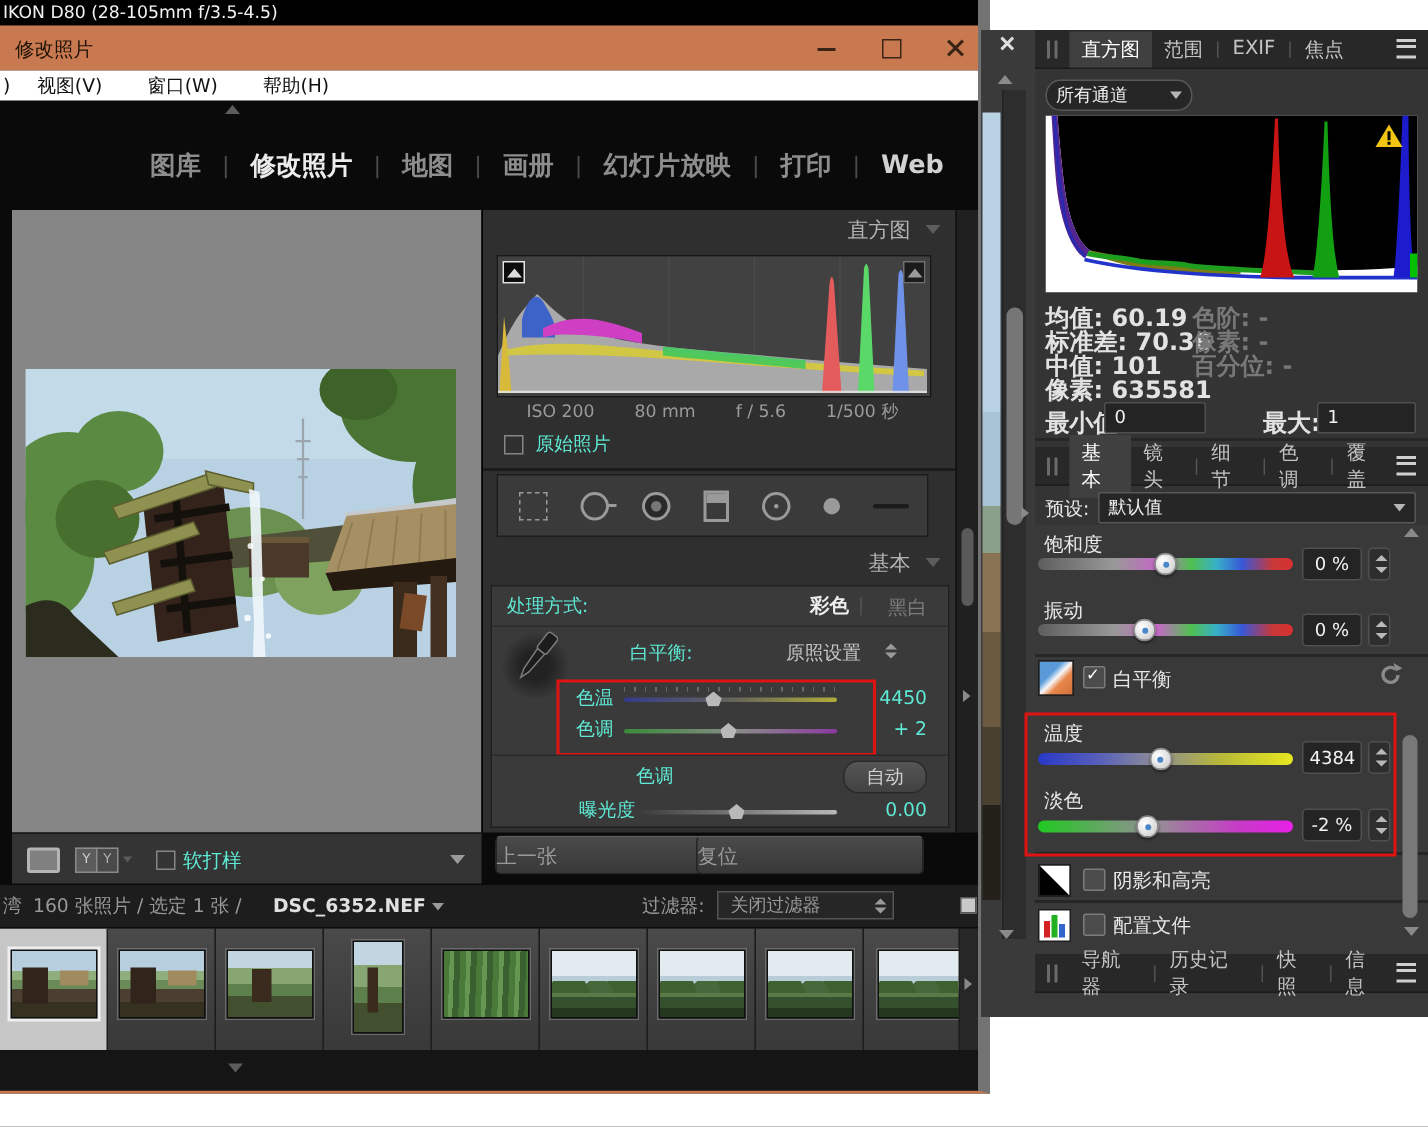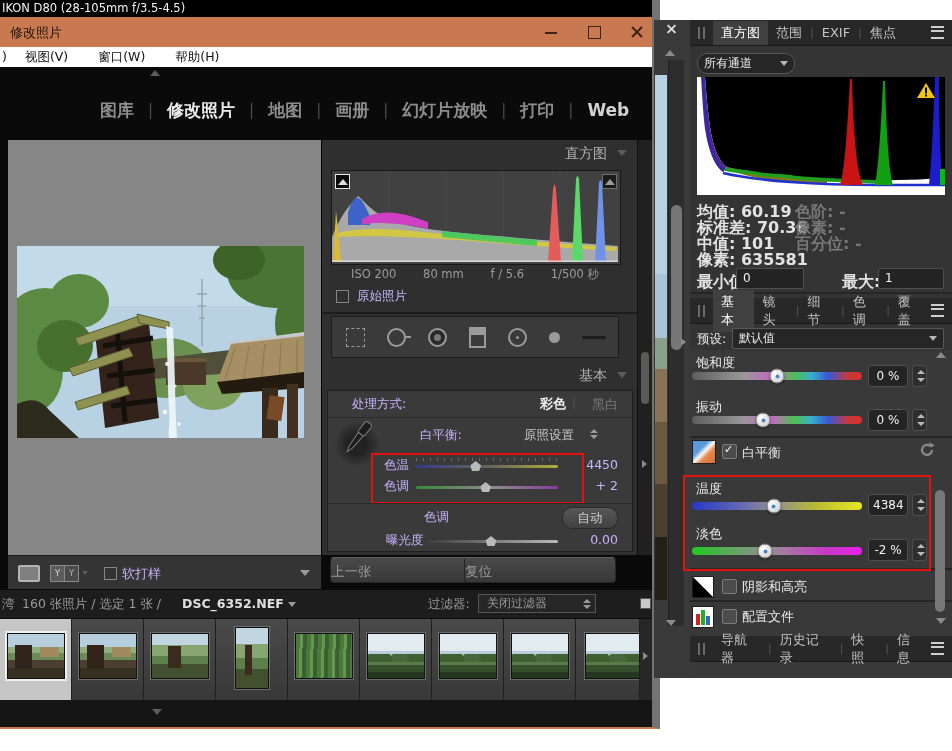--- a/index.html
+++ b/index.html
@@ -33,21 +33,21 @@
   .photo{position:absolute;left:9px;top:106px;width:287px;height:192px;}
   
   .panels{left:321px;top:140px;width:316px;height:415px;background:#2f2f2f;border-left:1px solid #000;box-sizing:border-box;}
   .phead{position:absolute;right:30px;font-size:14px;color:#b2b2b2;}
   .histbox{position:absolute;left:9px;top:30px;width:288px;height:93px;background:#414141;border:1px solid #181818;}
   .clip{position:absolute;width:13px;height:13px;top:3px;display:flex;align-items:center;justify-content:center;}
   .clipL{left:3px;border:1px solid #e6e6e6;background:#0c0c0c;}
   .clipR{right:3px;border:1px solid #6f6f6f;background:#1b1b1b;}
   .exifrow{position:absolute;left:9px;top:127px;width:288px;display:flex;justify-content:space-between;padding:0 20px;box-sizing:border-box;color:#9b9b9b;font-size:11.5px;}
   .lr-cb{width:11px;height:11px;border:1px solid #868686;background:transparent;display:inline-block;}
-  .lr-label{color:#c4b5fd;font-size:12.5px;}
+  .lr-label{color:#5eead4;font-size:12.5px;}
   .toolstrip{position:absolute;left:9px;top:176px;width:288px;height:42px;background:#3a3a3a;border:1px solid #1c1c1c;display:flex;align-items:center;gap:22px;padding-left:14px;box-sizing:border-box;}
   .panelbox{position:absolute;left:5px;top:250px;width:306px;height:162px;background:#3a3a3a;border:1px solid #1f1f1f;box-sizing:border-box;}
   .procrow{position:absolute;left:0;top:0;width:100%;height:26px;border-bottom:1px solid #2a2a2a;}
   .ltrack{position:absolute;height:3px;border-radius:2px;}
   .lticks{position:absolute;height:3px;background:repeating-linear-gradient(90deg,#6a6a6a 0 1px,transparent 1px 7px);}
   .lhandle{position:absolute;top:-4px;width:11px;height:10px;background:#b9b9b9;transform:translateX(-50%);
     clip-path:polygon(50% 0,100% 45%,82% 100%,18% 100%,0 45%);}
   .redbox{position:absolute;border:2px solid #e01212;}
   .lrbtn{position:absolute;height:26px;background:linear-gradient(180deg,#4a4a4a,#383838);border:1px solid #242424;border-top-color:#5e5e5e;border-radius:4px;color:#9a9a9a;font-size:13.5px;text-align:left;line-height:26px;box-sizing:border-box;}
   .autobtn{position:absolute;width:54px;height:20px;border-radius:10px;background:linear-gradient(180deg,#565656,#414141);border:1px solid #2a2a2a;color:#cfcfcf;font-size:12.5px;text-align:center;line-height:20px;}
@@ -276,21 +276,21 @@
         </span>
       <span style="width:11px;height:11px;border-radius:50%;background:#9a9a9a;display:inline-block;"></span>
       <span style="flex:1;height:3px;background:#1c1c1c;border-radius:2px;margin-right:12px;"></span>
     </div>
 
     <div class="phead" style="top:227px;">基本</div>
     <span class="tri tri-down" style="right:10px;top:232px;"></span>
 
     <div class="panelbox">
       <div class="procrow">
-        <span class="lr-label" style="position:absolute;left:24px;top:5px;">处理方式:</span>
+        <span class="lr-label" style="position:absolute;left:10px;top:5px;">处理方式:</span>
         <span style="position:absolute;right:66px;top:4px;color:#ededed;font-size:13px;font-weight:bold;">彩色</span>
         <span style="position:absolute;right:56px;top:5px;color:#555;font-size:12px;">|</span>
         <span style="position:absolute;right:14px;top:5px;color:#7c7c7c;font-size:13px;">黑白</span>
       </div>
 
       <div style="position:absolute;left:6px;top:30px;width:46px;height:46px;border-radius:50%;background:radial-gradient(circle,#222 30%,transparent 70%);"></div>
       <svg style="position:absolute;left:14px;top:28px;" width="30" height="46" viewBox="0 0 30 46">
         <g transform="rotate(38 15 20)">
           <rect x="11" y="0" width="8" height="14" rx="2" fill="#1c1c1c" stroke="#7c7c7c"></rect>
           <path d="M12,14 L18,14 L17,30 L15,36 L13,30 Z" fill="#1c1c1c" stroke="#7c7c7c"></path>

